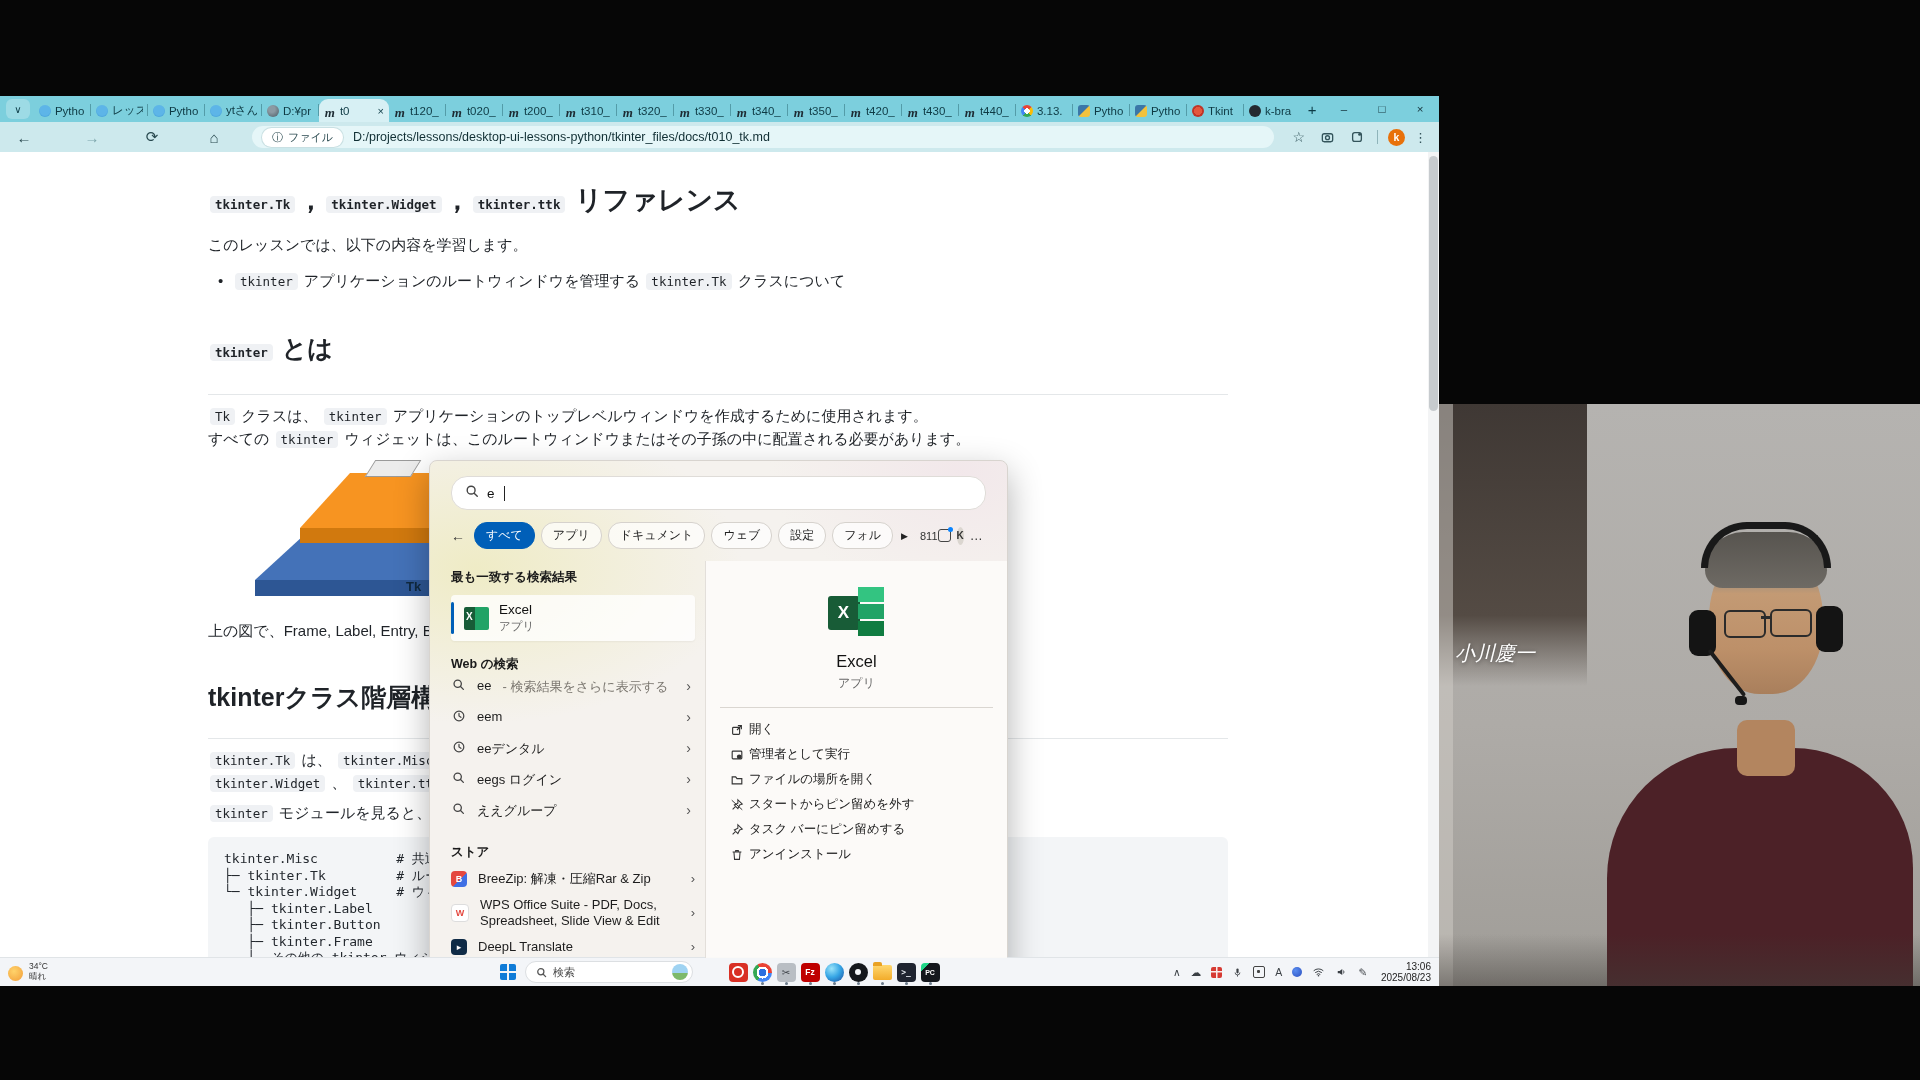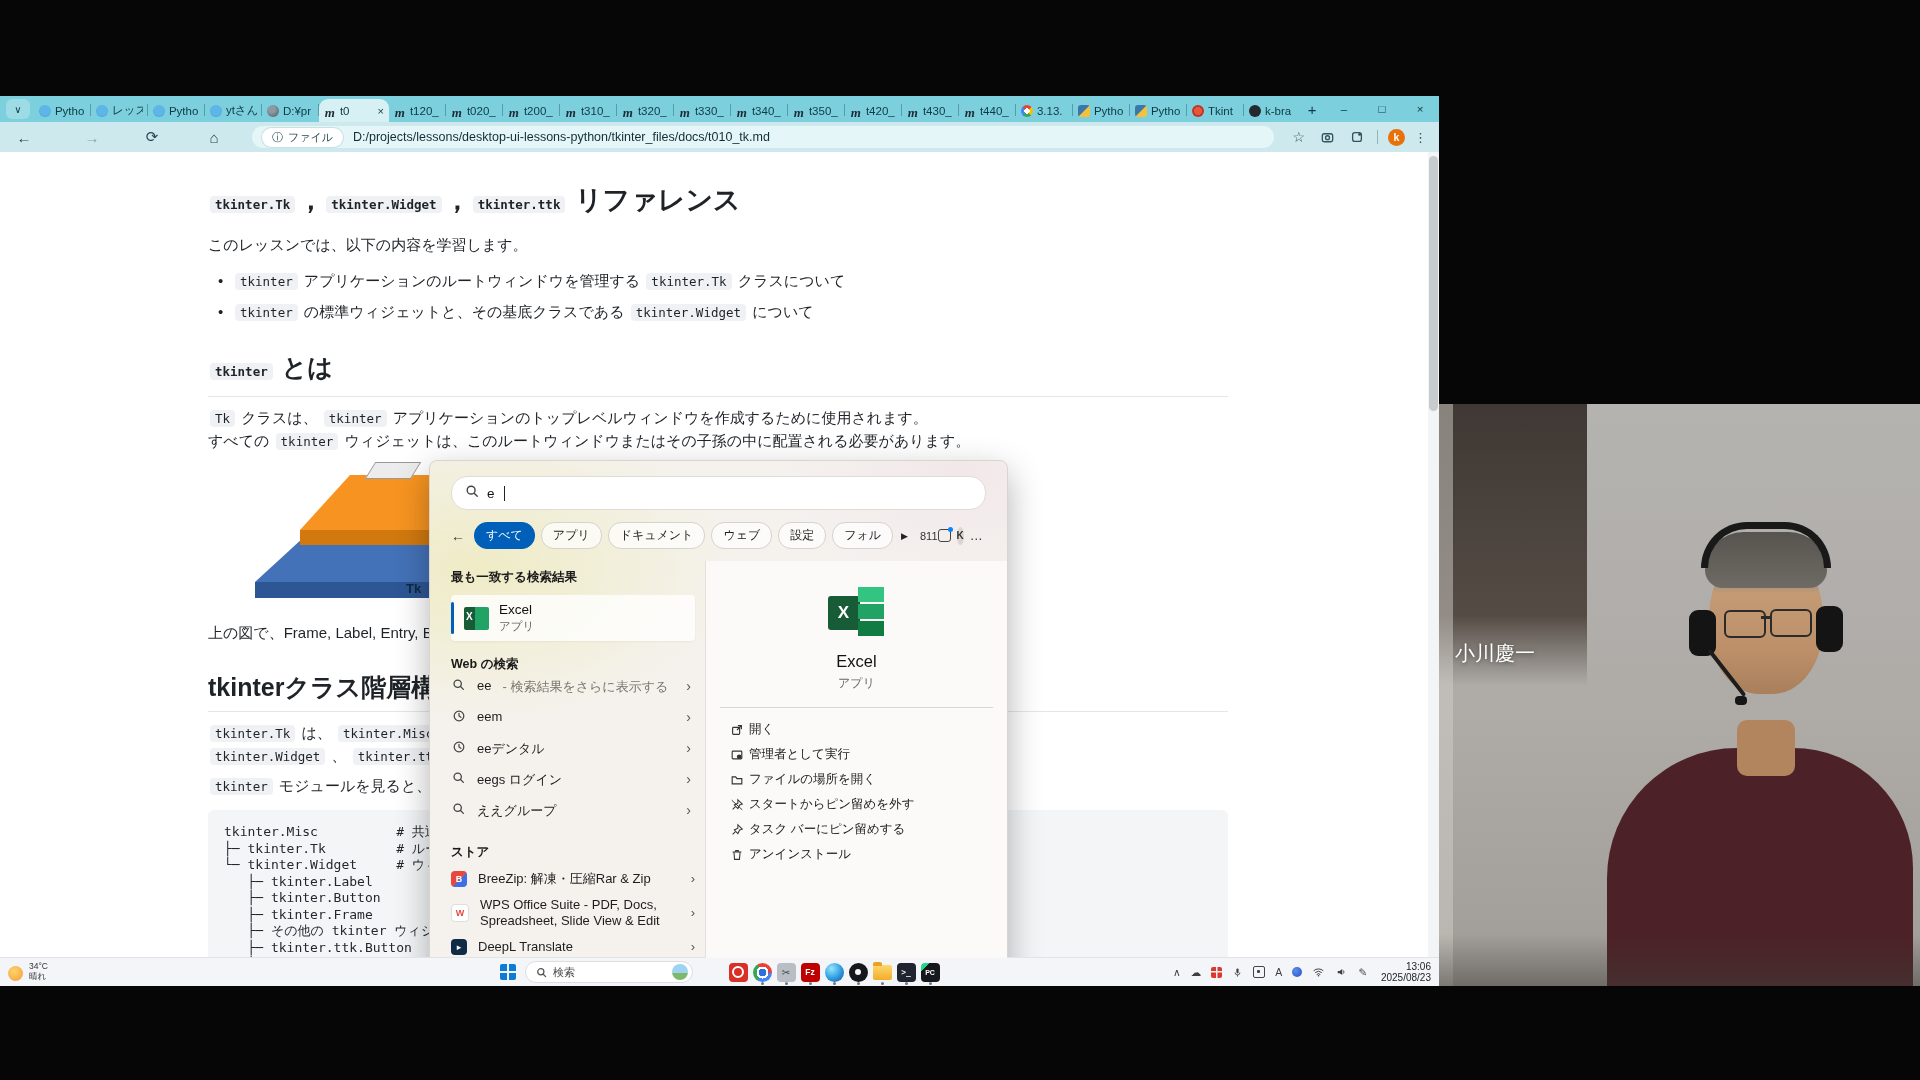--- a/index.html
+++ b/index.html
@@ -50,21 +50,21 @@
   #scroll-thumb{position:absolute;right:1px;top:4px;width:9px;height:255px;border-radius:5px;background:#c7cbce;}
   #content{margin-left:208px;width:1020px;color:#1f2328;}
   #content .code{font-family:"DejaVu Sans Mono","Liberation Mono",monospace;font-size:12.5px;
     background:#eff1f4;border-radius:4px;padding:1px 5px;margin:0 2px;}
   h1.md{font-size:27px;font-weight:700;margin:0;padding-top:30px;line-height:36px;}
   h1.md .code{font-size:22px;padding:3px 8px;}
   .md-p{font-size:15px;line-height:21px;margin-top:11px;}
   ul.md{margin:14px 0 0;padding-left:8px;list-style:none;}
   ul.md li{font-size:15px;line-height:21px;margin-bottom:9px;padding-left:17px;position:relative;}
   ul.md li::before{content:"•";position:absolute;left:2px;}
-  h2.md{font-size:25px;font-weight:700;margin:28px 0 0;padding-bottom:8px;border-bottom:1px solid #e4e7e9;line-height:32px;}
+  h2.md{font-size:25px;font-weight:700;margin:40px 0 0;padding-bottom:25px;border-bottom:1px solid #e4e7e9;line-height:32px;}
   h2.md .code{font-size:21px;padding:2px 7px;}
   .pline{font-size:15px;line-height:22px;}
   .pblock{margin-top:10px;}
   pre.md{margin:12px 0 0;background:#f3f5f7;border-radius:6px;padding:14px 16px;
     font:13px/16.5px "DejaVu Sans Mono","Liberation Mono",monospace;color:#24292f;white-space:pre;}
   
   #diagram{position:relative;height:150px;margin-top:8px;}
   .d{position:absolute;}
   .d-blue-top{left:47px;top:66px;width:275px;height:55px;background:#4472b8;
     clip-path:polygon(0 100%,78.2% 100%,100% 0,21.8% 0);}
@@ -199,21 +199,21 @@
   .p-cup-r{position:absolute;left:377px;top:202px;width:27px;height:46px;background:#141414;border-radius:9px;}
   .p-glass-l{position:absolute;left:285px;top:206px;width:38px;height:24px;border:2.5px solid #2b2b2b;border-radius:6px;}
   .p-glass-r{position:absolute;left:331px;top:205px;width:38px;height:24px;border:2.5px solid #2b2b2b;border-radius:6px;}
   .p-bridge{position:absolute;left:322px;top:212px;width:10px;height:2.5px;background:#2b2b2b;}
   .p-mic-arm{position:absolute;left:268px;top:246px;width:4px;height:58px;background:#1d1d1d;
     transform:rotate(-38deg);transform-origin:top center;border-radius:2px;}
   .p-mic-tip{position:absolute;left:296px;top:292px;width:12px;height:9px;background:#161616;border-radius:4px;}
   .cam-bottom{position:absolute;left:0;bottom:0;width:100%;height:52px;
     background:linear-gradient(180deg,rgba(64,60,56,0),rgba(64,60,56,.5));}
   #cam-name{position:absolute;left:16px;top:236px;color:#fff;font-size:20px;
-    text-shadow:0 1px 4px rgba(0,0,0,.45);}
+    text-shadow:0 1px 4px rgba(0,0,0,.45);font-style:italic;}
 </style>
 </head>
 <body>
 
 <div id="desktop">
   <div id="browser">
     <div id="tabstrip">
       <div class="tab-search">∨</div>
       <div id="tab-list">
           <div class="tab">
@@ -341,21 +341,20 @@
       <span class="vsep" style="margin-left:13px"></span>
       <span id="avatar-btn" style="margin-left:10px">k</span>
       <span class="tool-ic" style="margin-left:9px;font-size:13px">⋮</span>
     </div>
     <div id="page">
       <div id="content">
         <h1 class="md" id="h1"><span class="code">tkinter.Tk</span><span>，</span><span class="code">tkinter.Widget</span><span>，</span><span class="code">tkinter.ttk</span><span> リファレンス</span></h1>
         <p class="md-p">このレッスンでは、以下の内容を学習します。</p>
         <ul class="md" id="bullets">
             <li><span class="code">tkinter</span><span> アプリケーションのルートウィンドウを管理する </span><span class="code">tkinter.Tk</span><span> クラスについて</span></li>
-            <li><span class="code">tkinter</span><span> の標準ウィジェットと、その基底クラスである </span><span class="code">tkinter.Widget</span><span> について</span></li>
           </ul>
         <h2 class="md" id="h2a"><span class="code">tkinter</span><span> とは</span></h2>
         <div class="pblock" id="p2">
             <div class="pline"><span class="code">Tk</span><span> クラスは、 </span><span class="code">tkinter</span><span> アプリケーションのトップレベルウィンドウを作成するために使用されます。</span></div>
             <div class="pline"><span>すべての </span><span class="code">tkinter</span><span> ウィジェットは、このルートウィンドウまたはその子孫の中に配置される必要があります。</span></div>
           </div>
         <div id="diagram">
           <div class="d d-blue-top"></div>
           <div class="d d-blue-front"></div>
           <div class="d d-orange-top"></div>

